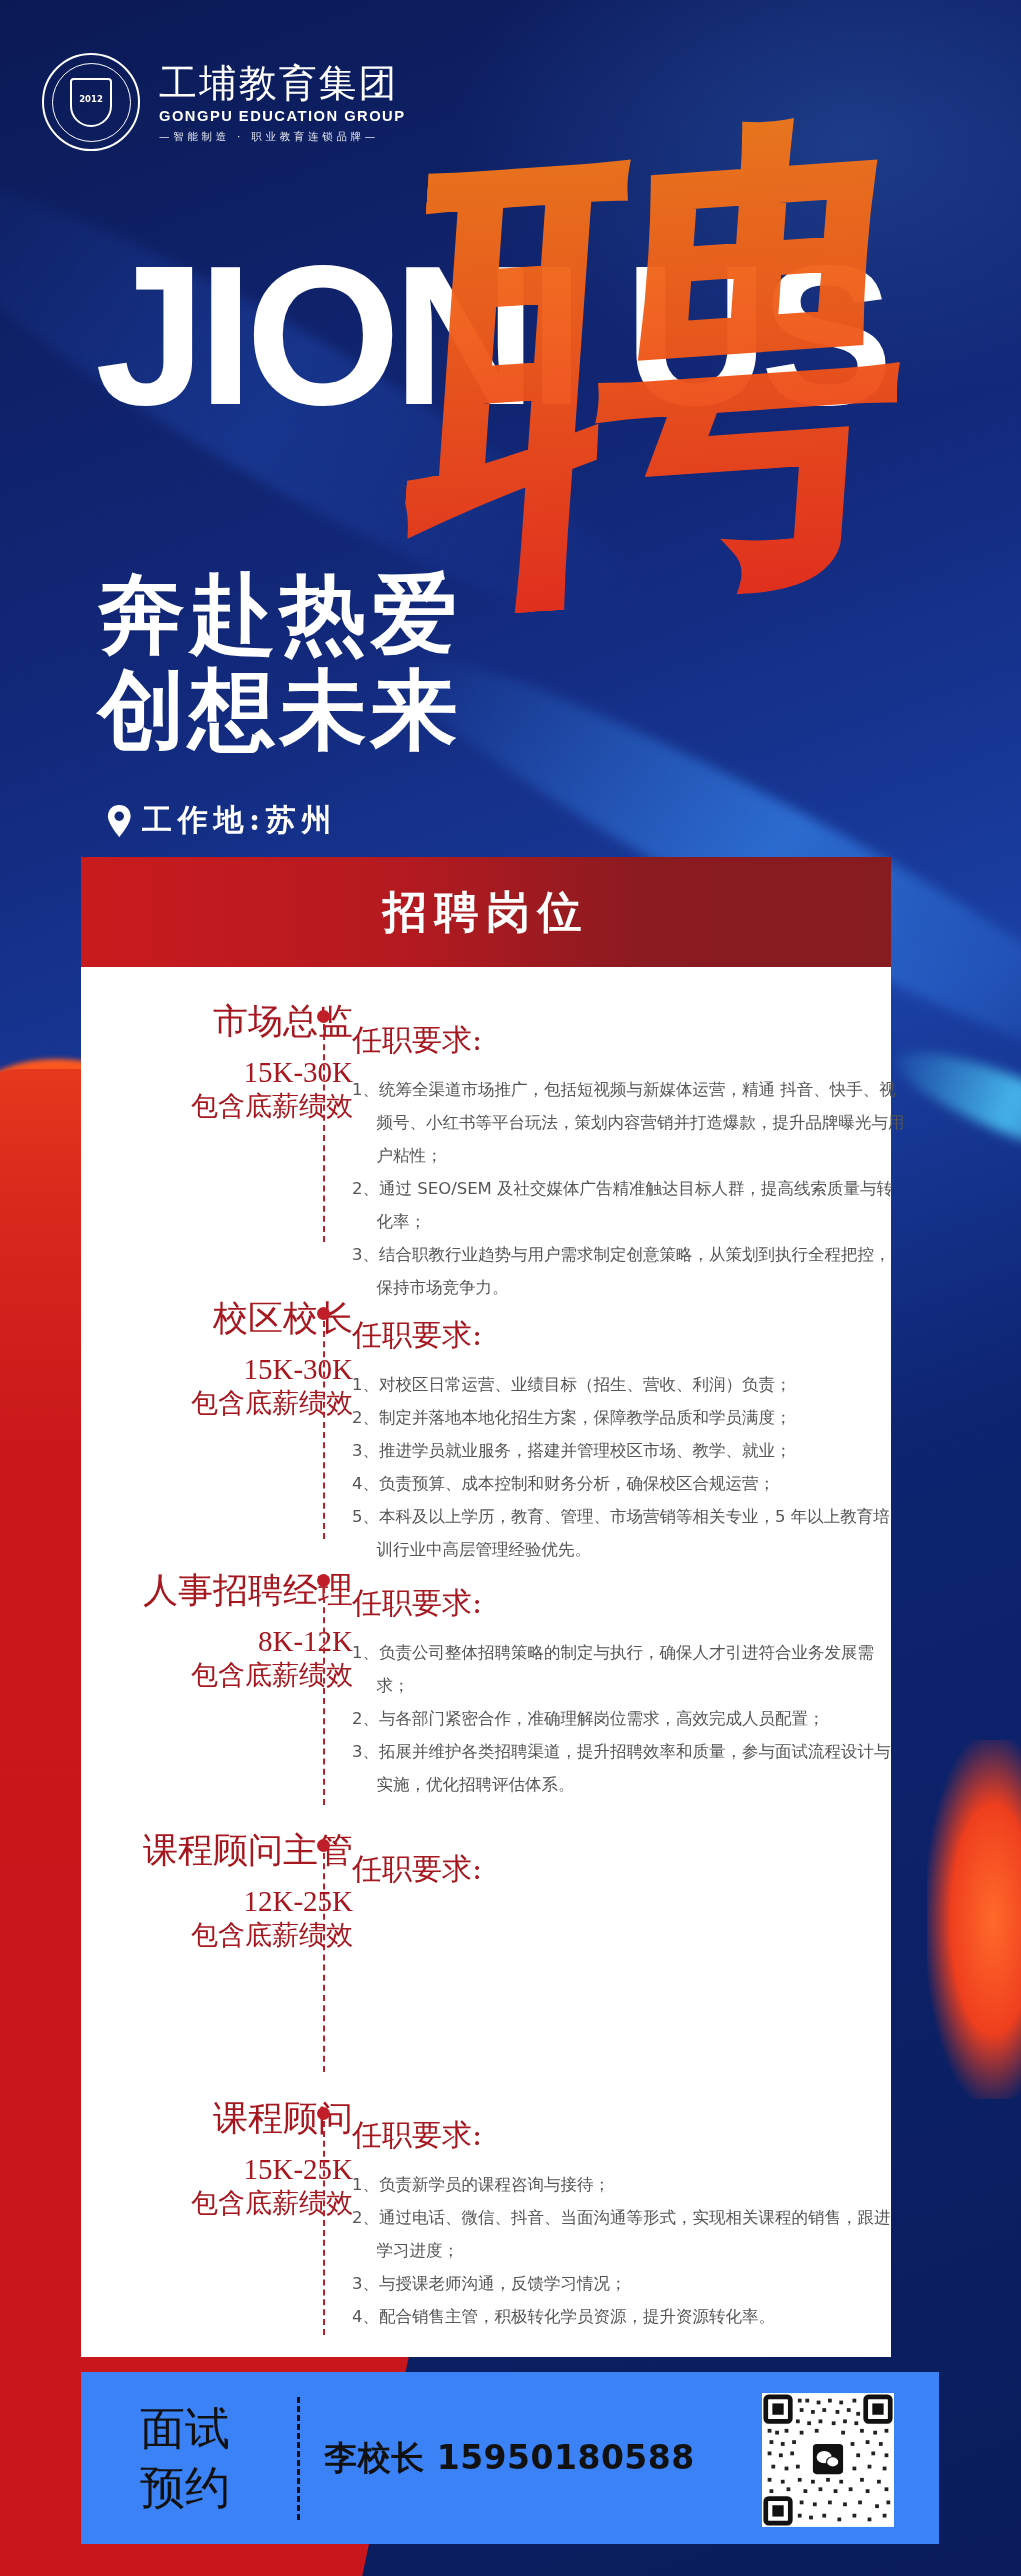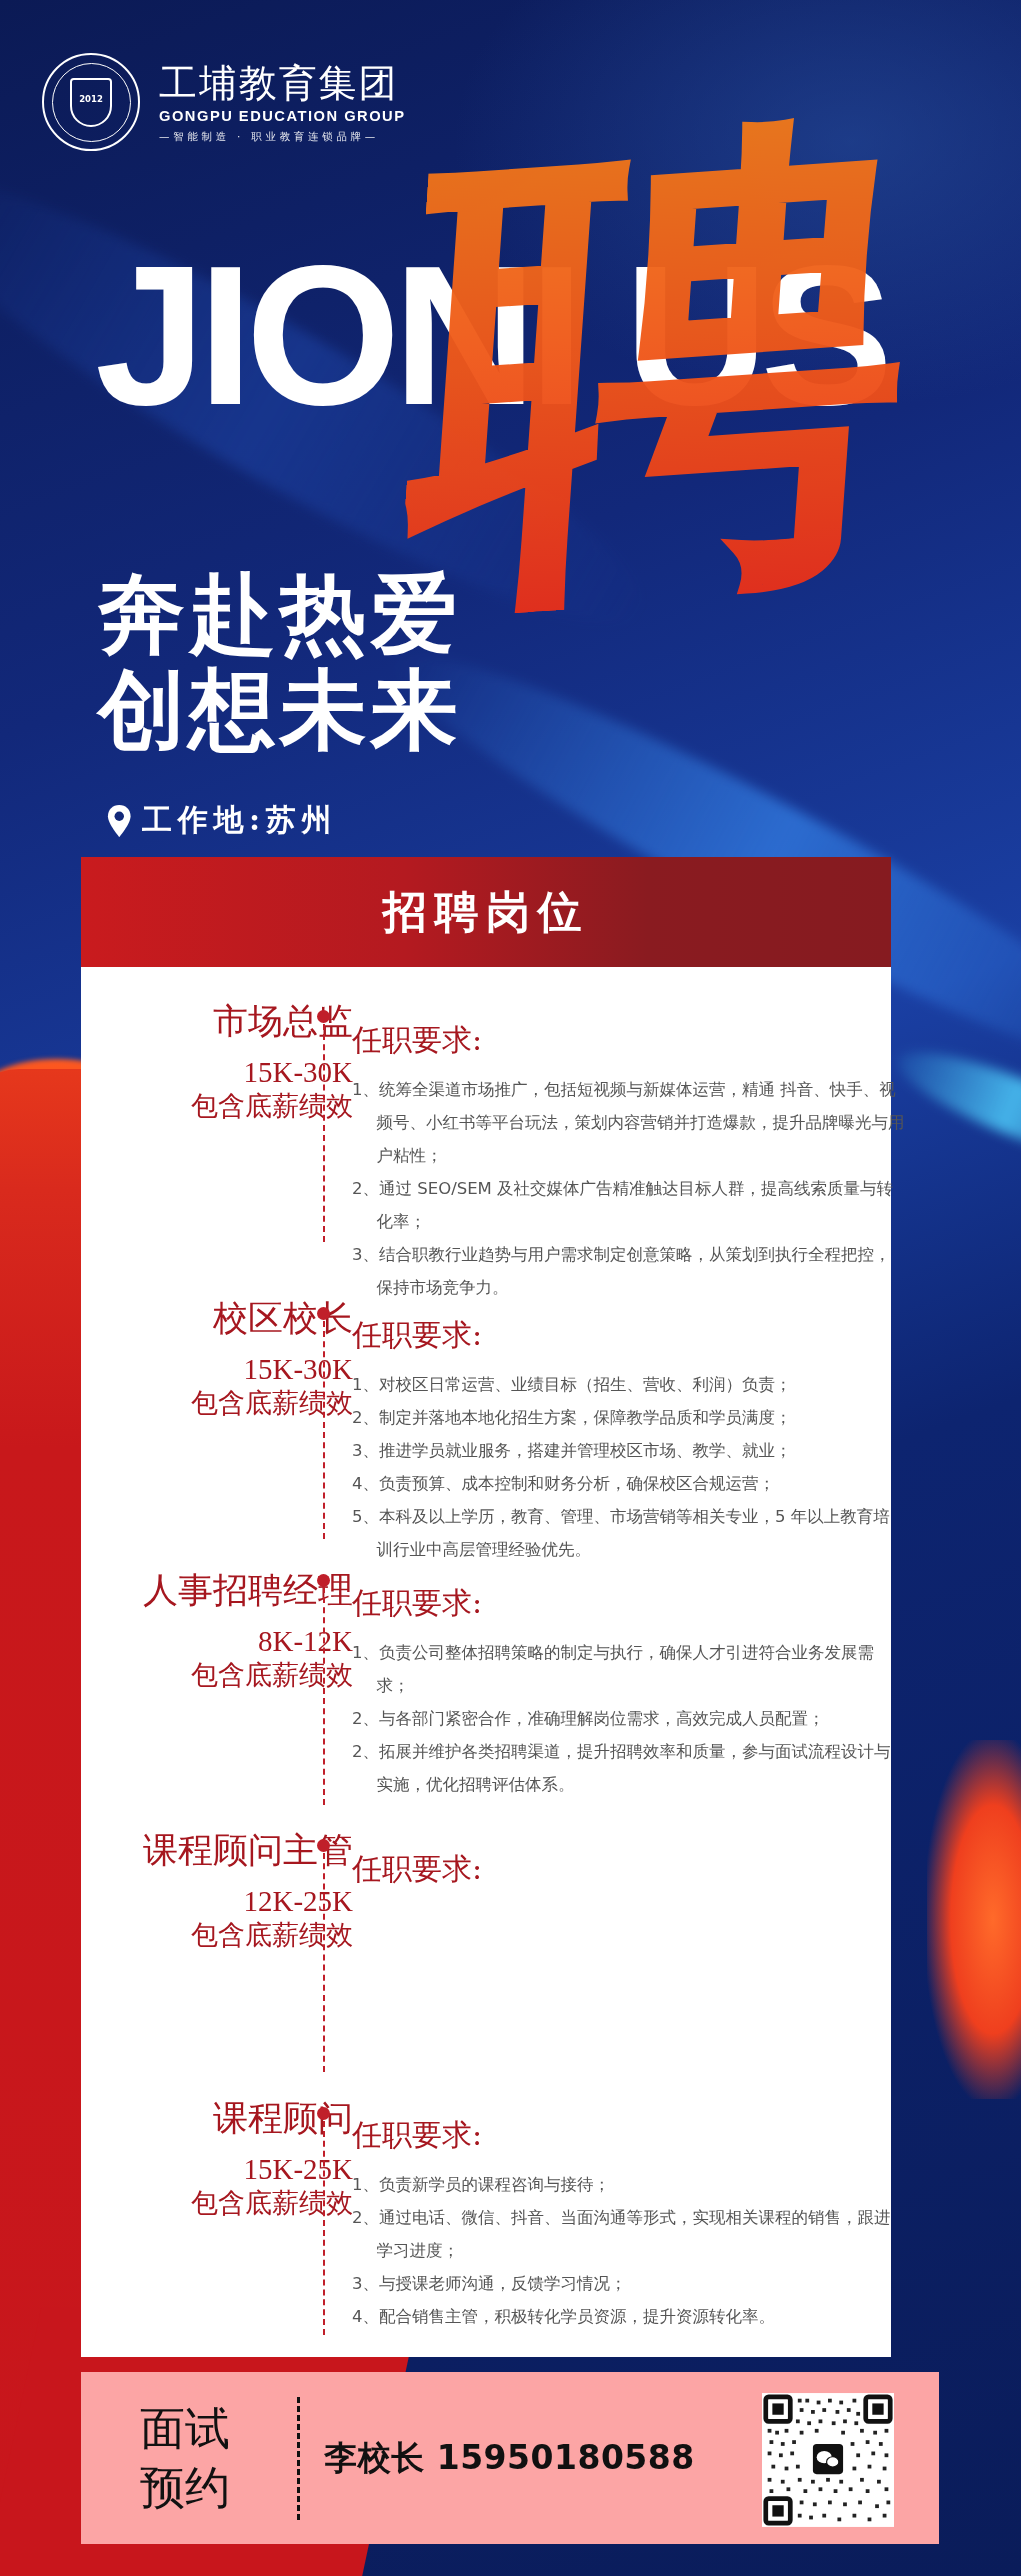--- a/index.html
+++ b/index.html
@@ -72,21 +72,21 @@
   .job-salary{font-size:29px;line-height:38px;margin-top:10px;font-family:"Liberation Serif",serif;}
   .job-note{font-size:27px;line-height:30px;}
   .job-line{position:absolute;left:242px;width:0;border-left:2.8px dashed #c01f2a;}
   .job-dot{position:absolute;left:236px;width:13.2px;height:13.2px;border-radius:50%;background:#c01f2a;}
   .job-right{position:absolute;left:271px;width:553px;}
   .req-title{font-family:"DejaVu Serif",serif;font-size:30px;color:#a6171f;line-height:44px;margin-bottom:11.3px;}
   .req-list{list-style:none;}
   .req-list li{font-size:16.5px;color:#555;line-height:33px;padding-left:24.6px;text-indent:-24.6px;}
 
   
-  .contact{position:absolute;left:81px;top:2372px;width:858px;height:172px;background:#fca5a5;
+  .contact{position:absolute;left:81px;top:2372px;width:858px;height:172px;background:#3b82f6;
     display:flex;align-items:center;}
   .contact-label{width:208px;text-align:center;font-family:"DejaVu Serif",serif;font-size:45px;line-height:59px;color:#111;}
   .contact-sep{width:0;height:123px;border-left:3.8px dashed #111;margin-left:7.6px;}
   .contact-text{margin-left:24.6px;font-family:"DejaVu Sans",sans-serif;font-weight:bold;font-size:33px;color:#111;letter-spacing:0.5px;white-space:nowrap;}
   .qr{position:absolute;left:681px;top:21px;width:132px;height:134px;}
 </style>
 </head>
 <body>
 
 <div class="bg">
@@ -176,21 +176,21 @@
         <div class="job-salary">8K-12K</div>
         <div class="job-note">包含底薪绩效</div>
       </div>
       <div class="job-dot" style="top:5.7px;"></div>
       <div class="job-line" style="top:19px;height:218px;"></div>
       <div class="job-right" style="top:13.2px;">
         <div class="req-title">任职要求:</div>
         <ul class="req-list">
           <li>1、负责公司整体招聘策略的制定与执行，确保人才引进符合业务发展需求；</li>
           <li>2、与各部门紧密合作，准确理解岗位需求，高效完成人员配置；</li>
-          <li>2、拓展并维护各类招聘渠道，提升招聘效率和质量，参与面试流程设计与实施，优化招聘评估体系。</li>
+          <li>3、拓展并维护各类招聘渠道，提升招聘效率和质量，参与面试流程设计与实施，优化招聘评估体系。</li>
         </ul>
       </div>
     </div>
 
     <div class="job" style="top:861px;height:265px;">
       <div class="job-left">
         <div class="job-title">课程顾问主管</div>
         <div class="job-salary">12K-25K</div>
         <div class="job-note">包含底薪绩效</div>
       </div>

